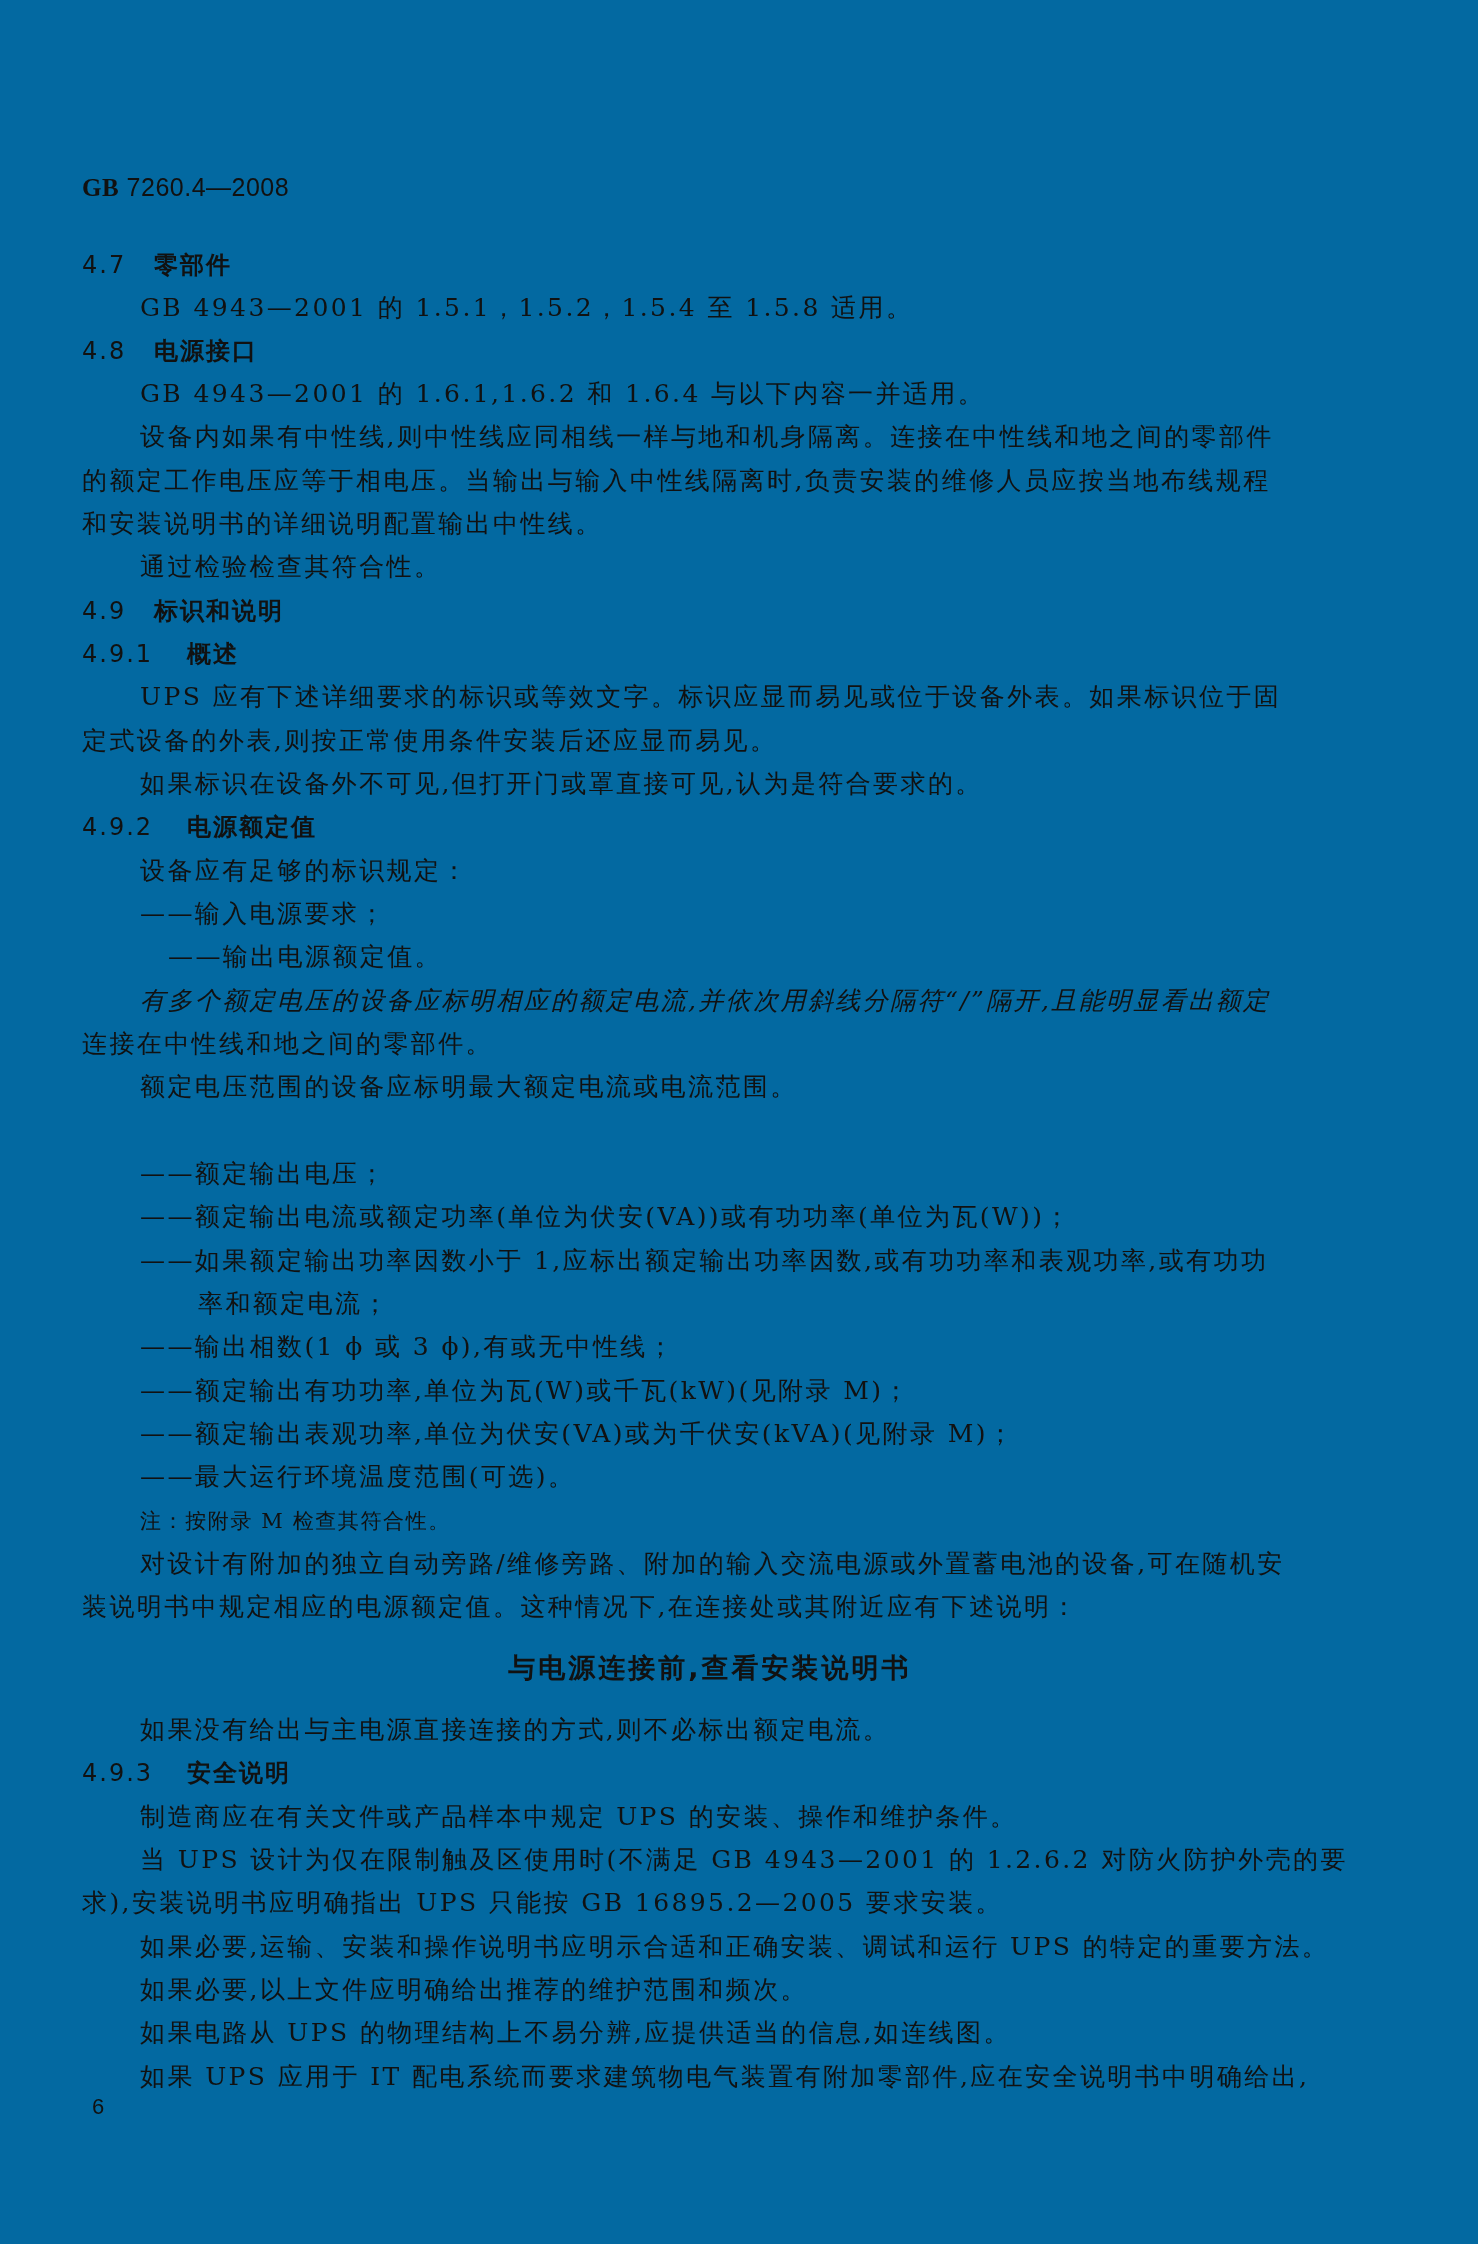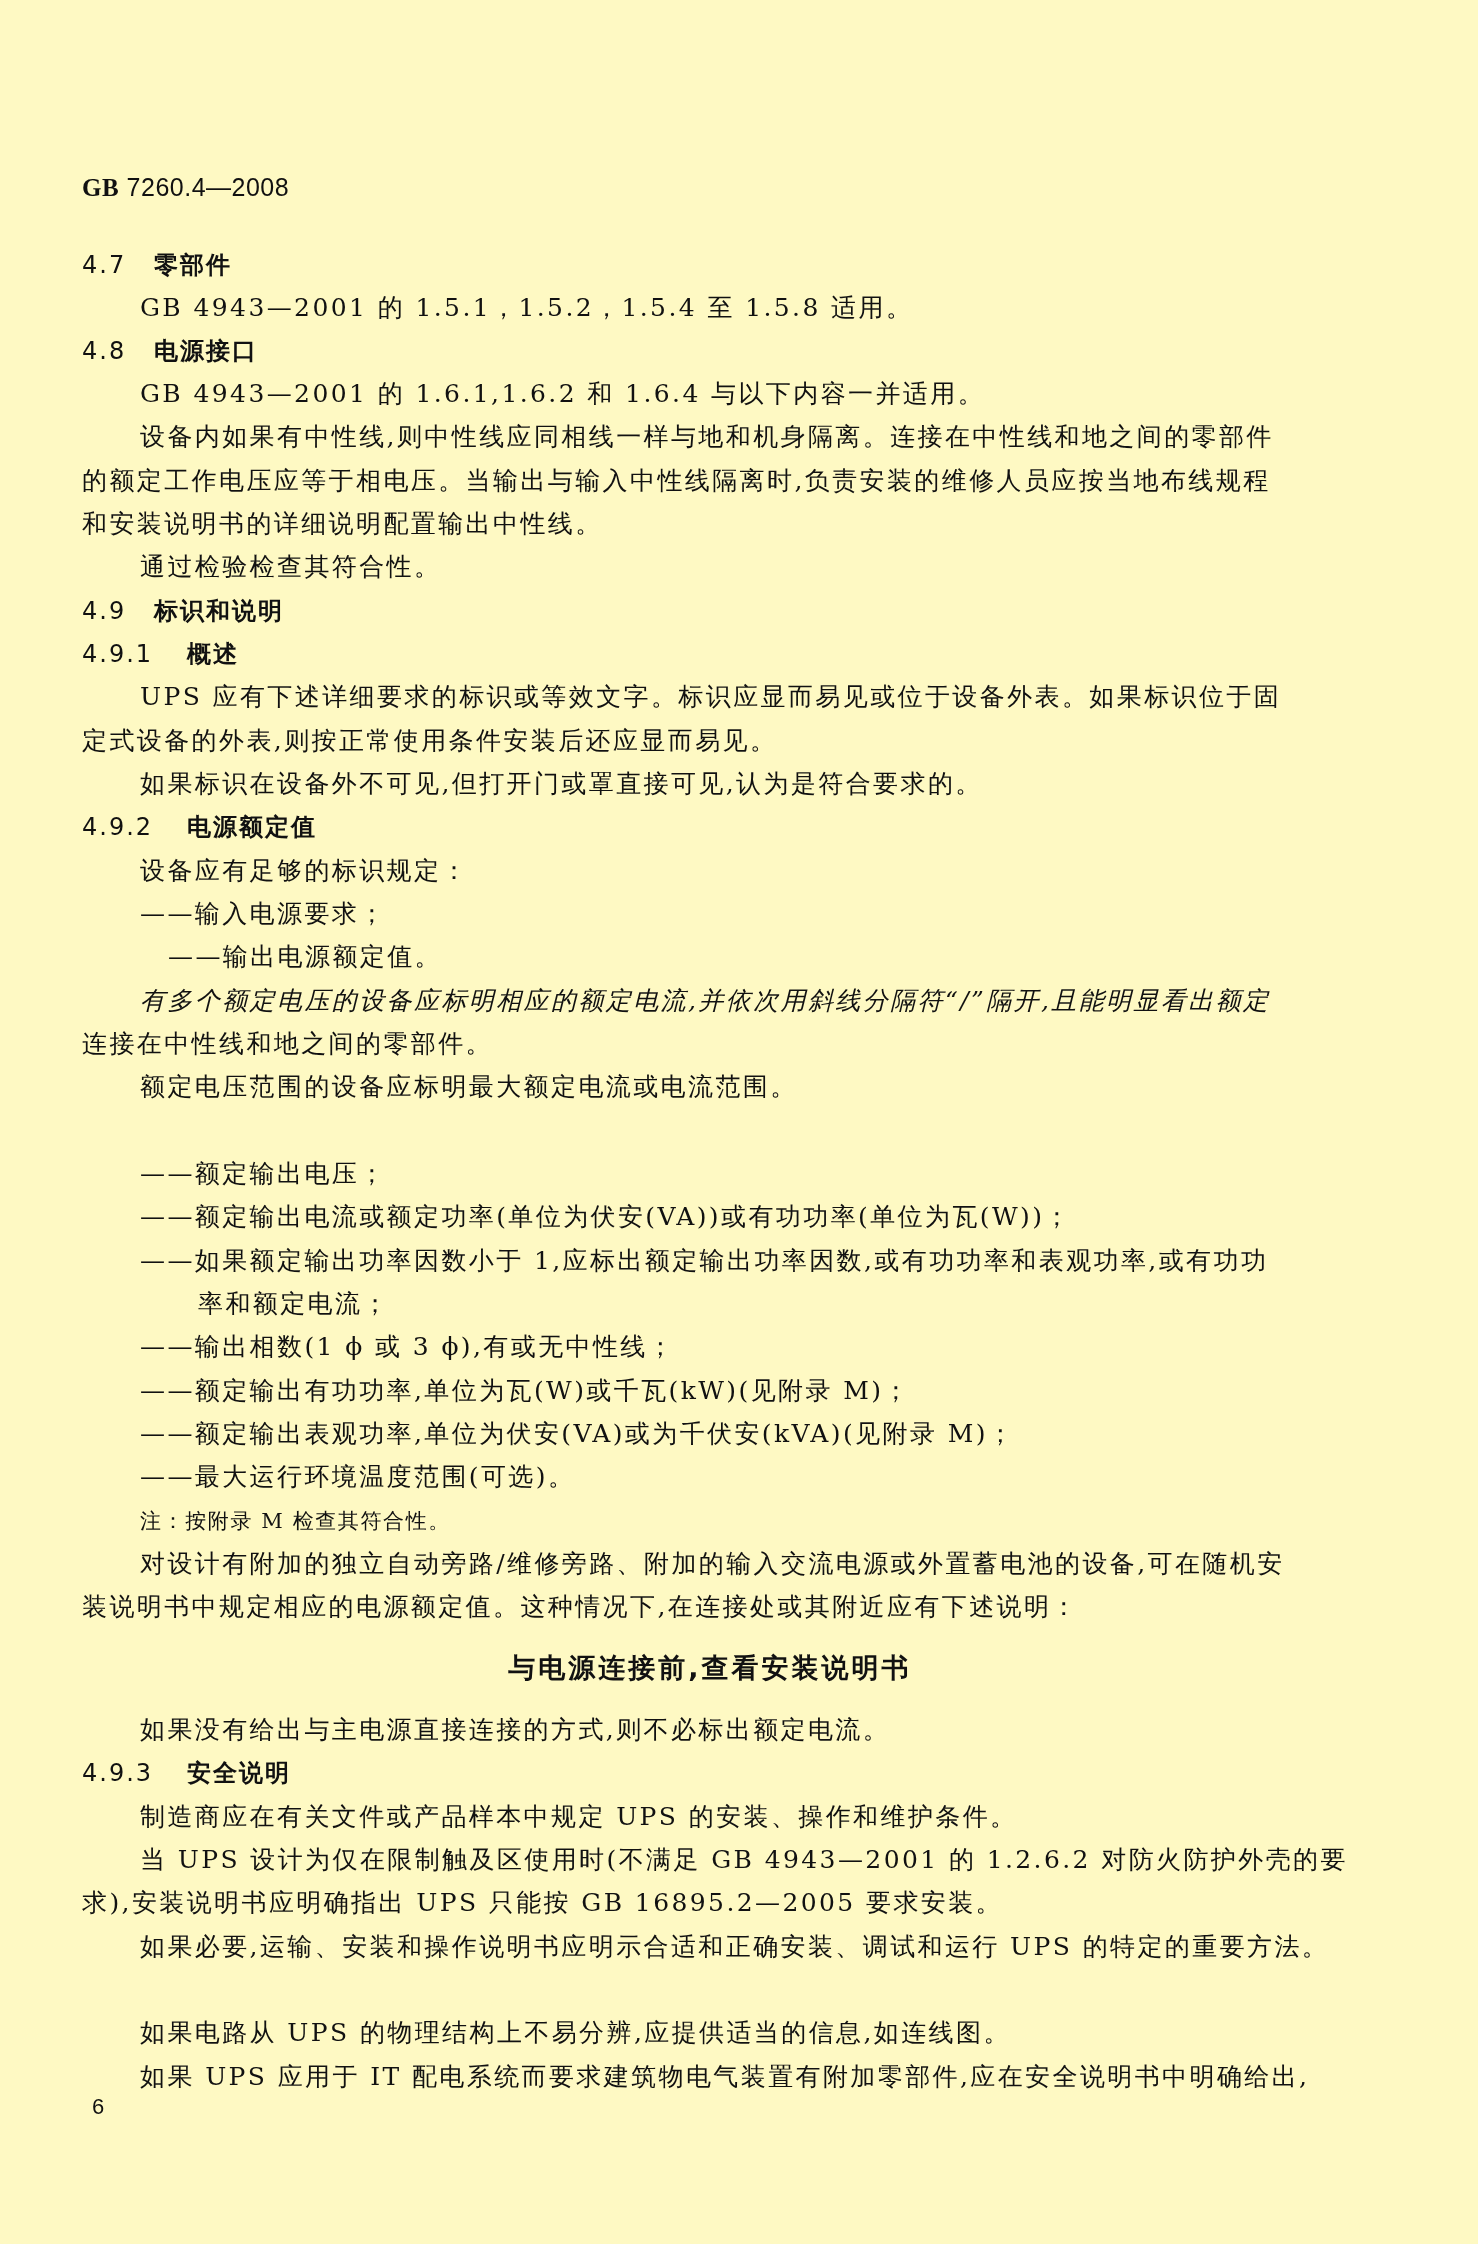--- a/index.html
+++ b/index.html
@@ -1,18 +1,18 @@
 <!DOCTYPE html>
 <html><head>
 <meta charset="utf-8">
 <style>
   html, body { margin: 0; padding: 0; background: #ffffff; }
   body { width: 1478px; height: 2244px; position: relative; overflow: hidden;
          font-family: "DejaVu Serif", "Liberation Serif", serif; color: #111111; }
-  .page { position: absolute; left: 0; top: 0; width: 1478px; height: 2244px; background: #fef9c3; }
+  .page { position: absolute; left: 0; top: 0; width: 1478px; height: 2244px; background: #0369a1; }
   .ln { position: absolute; white-space: nowrap; font-size: 25px; line-height: 30px; letter-spacing: 2.4px; }
   .hdr { font-family: "Liberation Sans", "DejaVu Sans", sans-serif; font-size: 25px; letter-spacing: 0.5px; }
   .hdr b { font-family: "Liberation Serif", serif; font-weight: bold; }
   .h { font-family: "DejaVu Sans", "Liberation Sans", sans-serif; font-weight: bold; font-size: 24px; letter-spacing: 2px; }
   .h .num { display: inline-block; font-weight: normal; }
   .h .num.w1 { width: 72px; }
   .h .num.w2 { width: 105px; }
   .note { font-size: 21px; letter-spacing: 1.6px; }
   .center { font-family: "DejaVu Sans", sans-serif; font-weight: bold; font-size: 27px; letter-spacing: 3px; left: 0; width: 1420px; text-align: center; }
   .pnum { font-family: "Liberation Sans", sans-serif; font-size: 22px; }
@@ -75,17 +75,18 @@
   <div class="ln center" style="top:1653px;">与电源连接前,查看安装说明书</div>
   <div class="ln" style="left:140px;top:1715px;">如果没有给出与主电源直接连接的方式,则不必标出额定电流。</div>
 
   <div class="ln h" style="left:82px;top:1758px;">
     <span class="num w2">4.9.3</span><span>安全说明</span>
   </div>
   <div class="ln" style="left:140px;top:1802px;">制造商应在有关文件或产品样本中规定 UPS 的安装、操作和维护条件。</div>
   <div class="ln" style="left:140px;top:1845px;">当 UPS 设计为仅在限制触及区使用时(不满足 GB 4943—2001 的 1.2.6.2 对防火防护外壳的要</div>
   <div class="ln" style="left:82px;top:1888px;">求),安装说明书应明确指出 UPS 只能按 GB 16895.2—2005 要求安装。</div>
   <div class="ln" style="left:140px;top:1932px;">如果必要,运输、安装和操作说明书应明示合适和正确安装、调试和运行 UPS 的特定的重要方法。</div>
+  <div class="ln" style="left:140px;top:1975px;">如果必要,以上文件应明确给出推荐的维护范围和频次。</div>
   <div class="ln" style="left:140px;top:2018px;">如果电路从 UPS 的物理结构上不易分辨,应提供适当的信息,如连线图。</div>
   <div class="ln" style="left:140px;top:2062px;">如果 UPS 应用于 IT 配电系统而要求建筑物电气装置有附加零部件,应在安全说明书中明确给出,</div>
 
   <div class="ln pnum" style="left:92px;top:2092px;">6</div>
 </div>
 
 </body></html>

